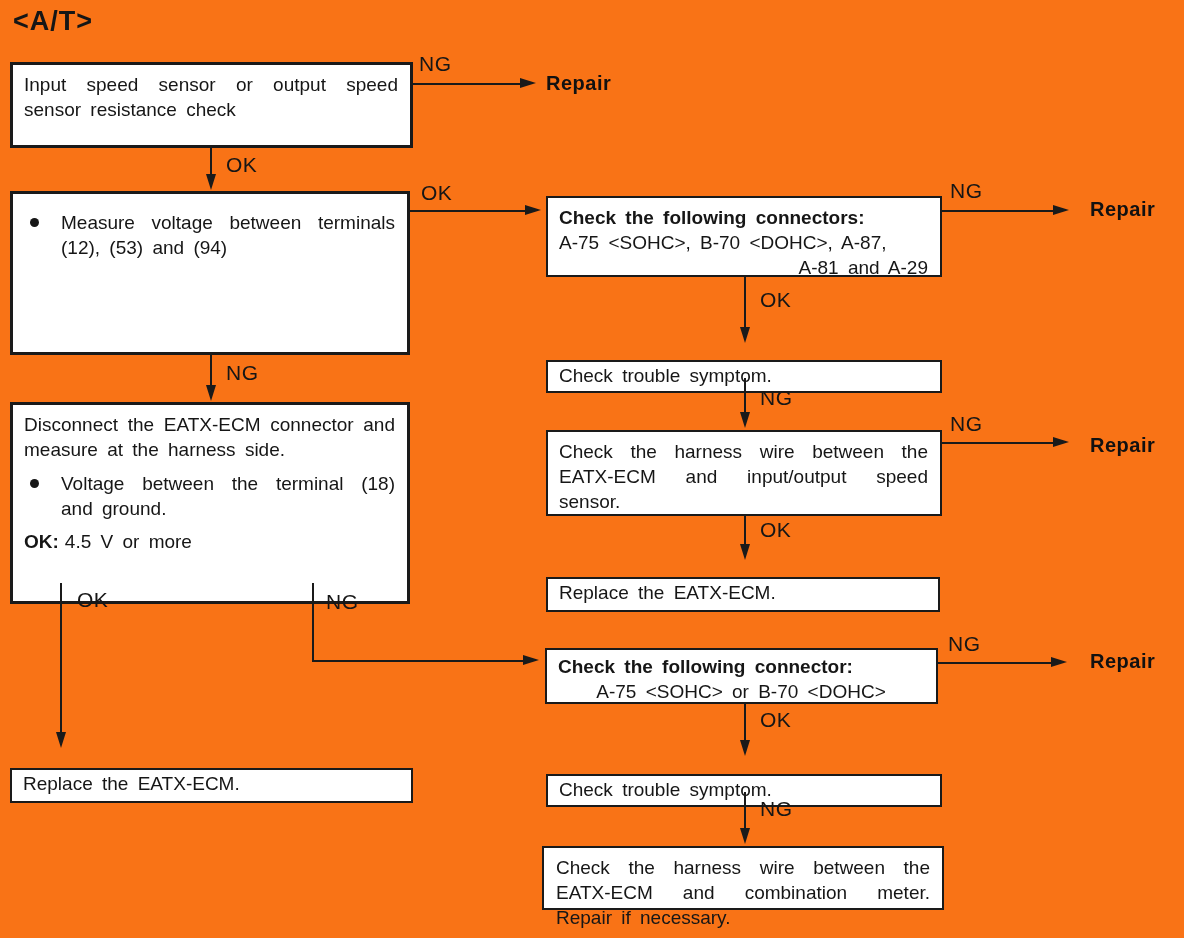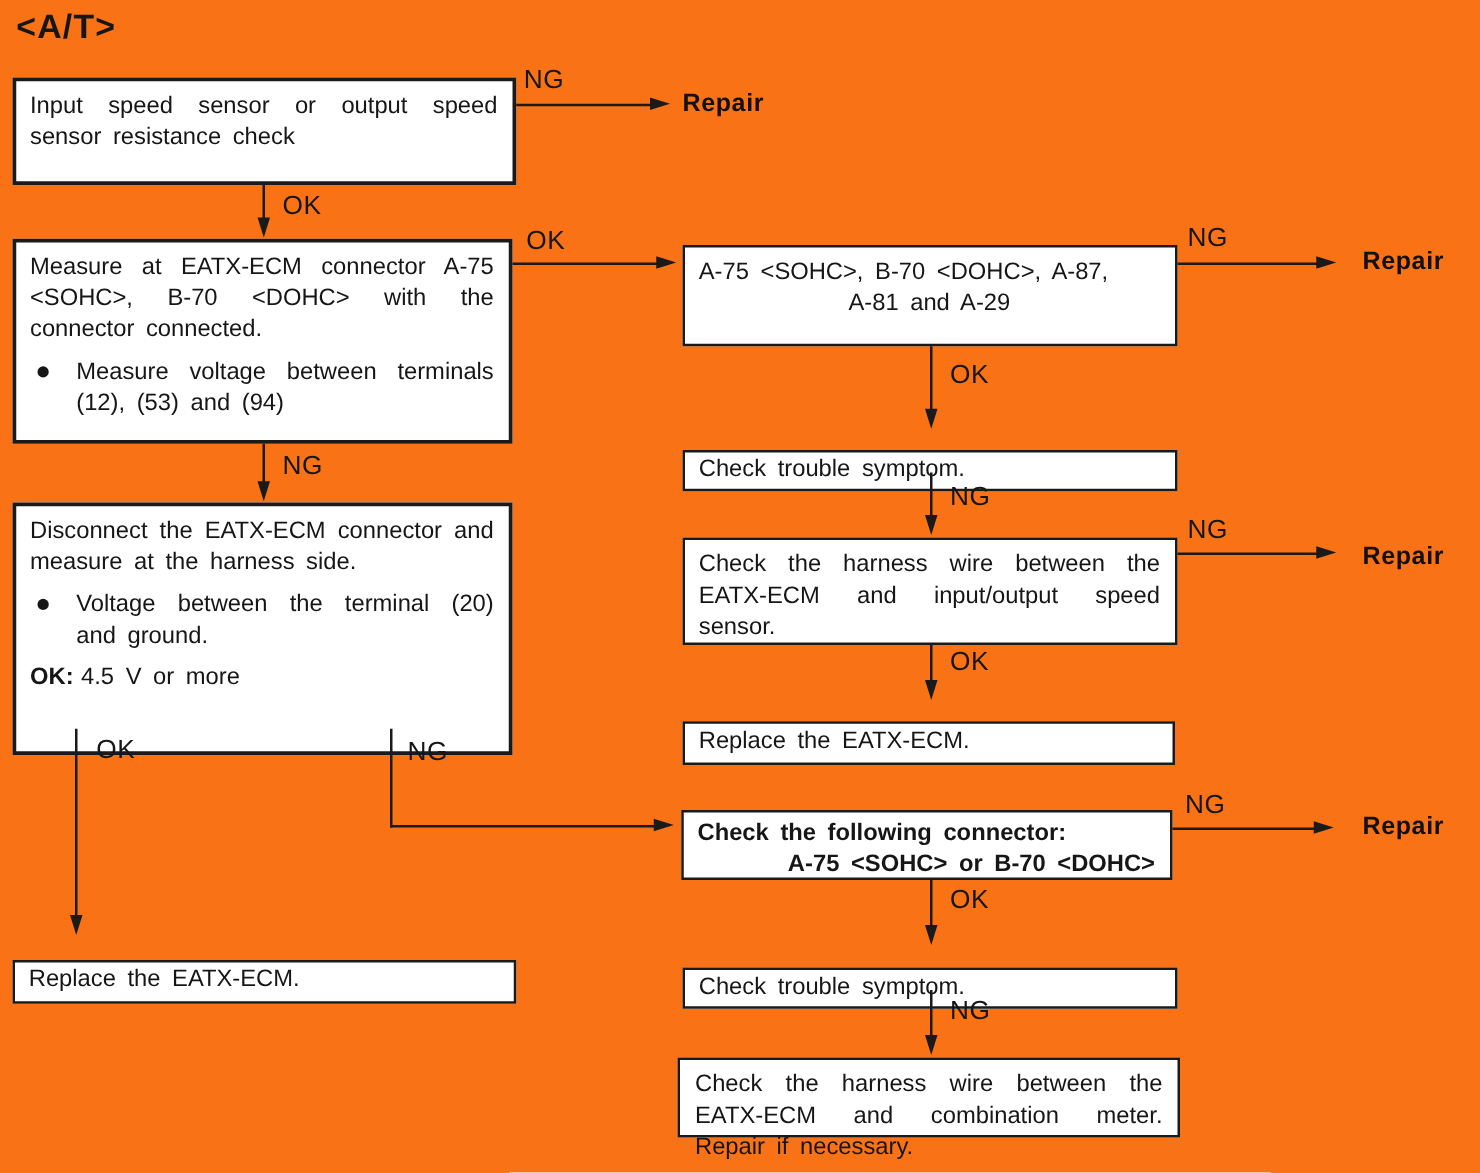--- a/index.html
+++ b/index.html
@@ -50,62 +50,62 @@
 
 <div id="canvas">
 
   <div class="page-title">&lt;A/T&gt;</div>
 
   <div class="fbox" style="left:10px;top:62px;width:403px;height:86px;">
     <p>Input speed sensor or output speed sensor resistance check</p>
   </div>
 
   <div class="fbox" style="left:10px;top:191px;width:400px;height:164px;">
-    <p>Measure at EATX-ECM connector A-75 &lt;SOHC&gt;, B-70 &lt;DOHC&gt; with the connector connected.</p>
     <div class="bullet-item">
       <span class="dot"></span>
       <span class="bullet-text">Measure voltage between terminals (12), (53) and (94)</span>
     </div>
   </div>
 
   <div class="fbox" style="left:10px;top:402px;width:400px;height:202px;line-height:25px;">
     <p>Disconnect the EATX-ECM connector and measure at the harness side.</p>
     <div class="bullet-item">
       <span class="dot"></span>
-      <span class="bullet-text">Voltage between the terminal (20) and ground.</span>
+      <span class="bullet-text">Voltage between the terminal (18) and ground.</span>
     </div>
     <div class="ok-line">
       <span class="bold">OK:</span><span class="val">4.5 V or more</span>
     </div>
   </div>
 
   <div class="fbox thin oneline" style="left:10px;top:753px;width:403px;">
     <p style="text-align:left;">Replace the EATX-ECM.</p>
   </div>
 
   <div class="fbox thin" style="left:546px;top:196px;width:396px;height:81px;">
+    <p class="heading">Check the following connectors:</p>
     <p style="text-align:left;">A-75 &lt;SOHC&gt;, B-70 &lt;DOHC&gt;, A-87,</p>
-    <p style="text-align:center;">A-81 and A-29</p>
+    <p style="text-align:right;">A-81 and A-29</p>
   </div>
 
   <div class="fbox thin oneline" style="left:546px;top:345px;width:396px;height:33px;">
     <p style="text-align:left;">Check trouble symptom.</p>
   </div>
 
   <div class="fbox thin" style="left:546px;top:430px;width:396px;height:86px;">
     <p>Check the harness wire between the EATX-ECM and input/output speed sensor.</p>
   </div>
 
   <div class="fbox thin oneline" style="left:546px;top:562px;width:394px;height:35px;">
     <p style="text-align:left;">Replace the EATX-ECM.</p>
   </div>
 
   <div class="fbox thin" style="left:545px;top:648px;width:393px;height:56px;padding-top:4px;">
     <p class="heading">Check the following connector:</p>
-    <p style="text-align:right;font-weight:bold;">A-75 &lt;SOHC&gt; or B-70 &lt;DOHC&gt;</p>
+    <p style="text-align:center;">A-75 &lt;SOHC&gt; or B-70 &lt;DOHC&gt;</p>
   </div>
 
   <div class="fbox thin oneline" style="left:546px;top:759px;width:396px;height:33px;">
     <p style="text-align:left;">Check trouble symptom.</p>
   </div>
 
   <div class="fbox thin" style="left:542px;top:846px;width:402px;height:64px;padding-left:12px;">
     <p>Check the harness wire between the EATX-ECM and combination meter. Repair if necessary.</p>
   </div>
 

